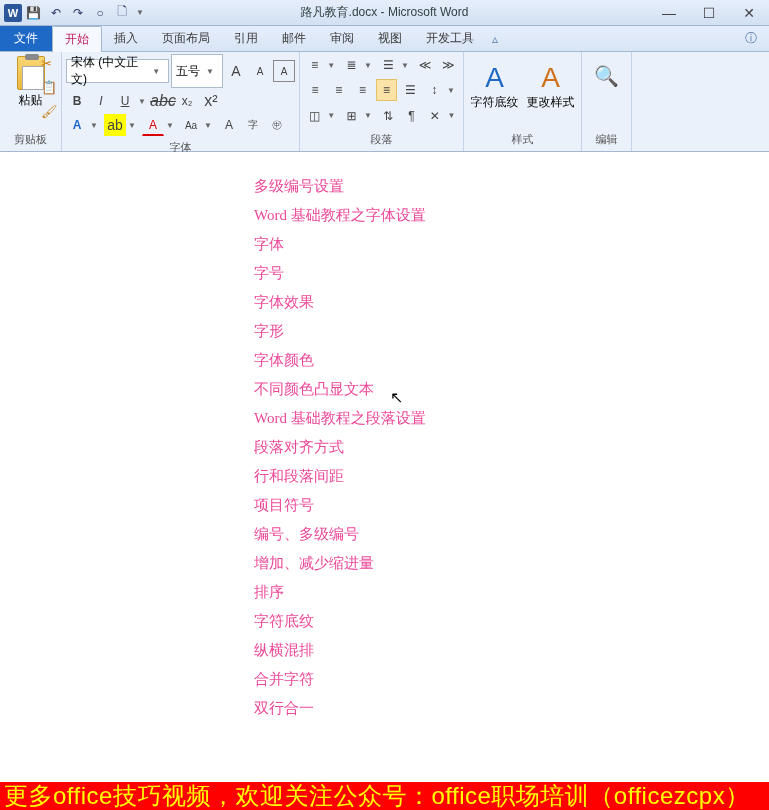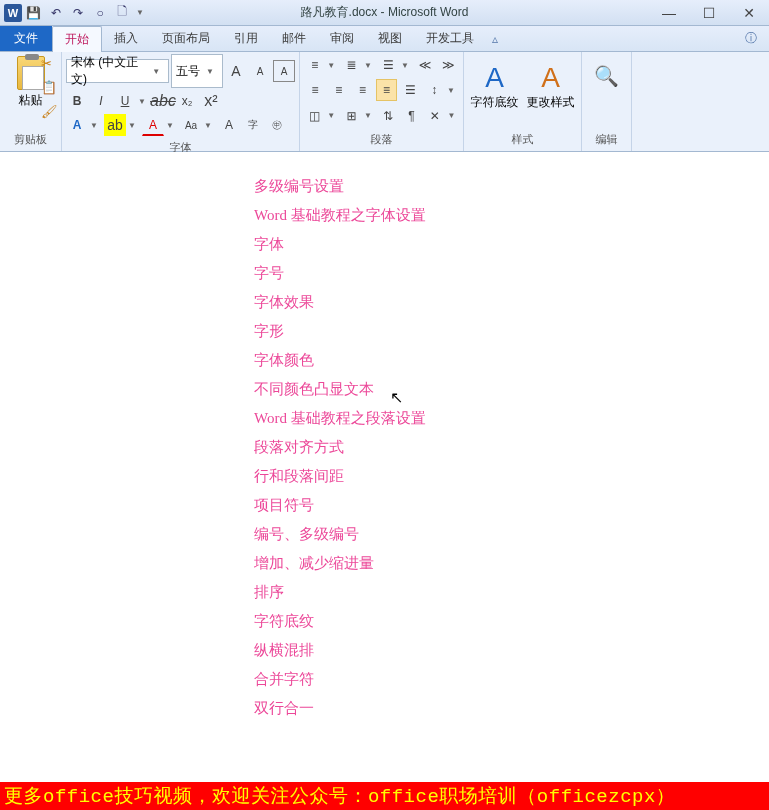--- a/index.html
+++ b/index.html
@@ -47,21 +47,21 @@
 .style-icon { font-size: 28px; color: #1e68c6; }
 
 .edit-group { width: 50px; }
 .edit-icon { display: flex; justify-content: center; font-size: 20px; color: #1e68c6; cursor: pointer; padding-top: 10px; }
 
 .document-area { flex: 1; background: #fff; padding: 20px 0 0 254px; overflow: hidden; position: relative; }
 .doc-line { font-size: 15px; color: #ec4899; line-height: 29px; font-family: "SimSun", serif; }
 
 .cursor-arrow { position: absolute; left: 390px; top: 236px; font-size: 16px; color: #000; pointer-events: none; }
 
-.banner { height: 28px; background: #ff0000; color: #ffff00; font-size: 19px; display: flex; align-items: center; padding: 0 4px; font-family: Liberation Mono, monospace; letter-spacing: 0.5px; }
+.banner { height: 28px; background: #ff0000; color: #ffff00; font-size: 24px; display: flex; align-items: center; padding: 0 4px; font-family: Liberation Sans, sans-serif; letter-spacing: 0.5px; }
 </style>
 </head>
 <body>
 
 <div class="titlebar">
   <div class="qat">
     <div class="app-icon">W</div>
     <div class="qat-btn">💾</div>
     <div class="qat-btn">↶</div>
     <div class="qat-btn">↷</div>

